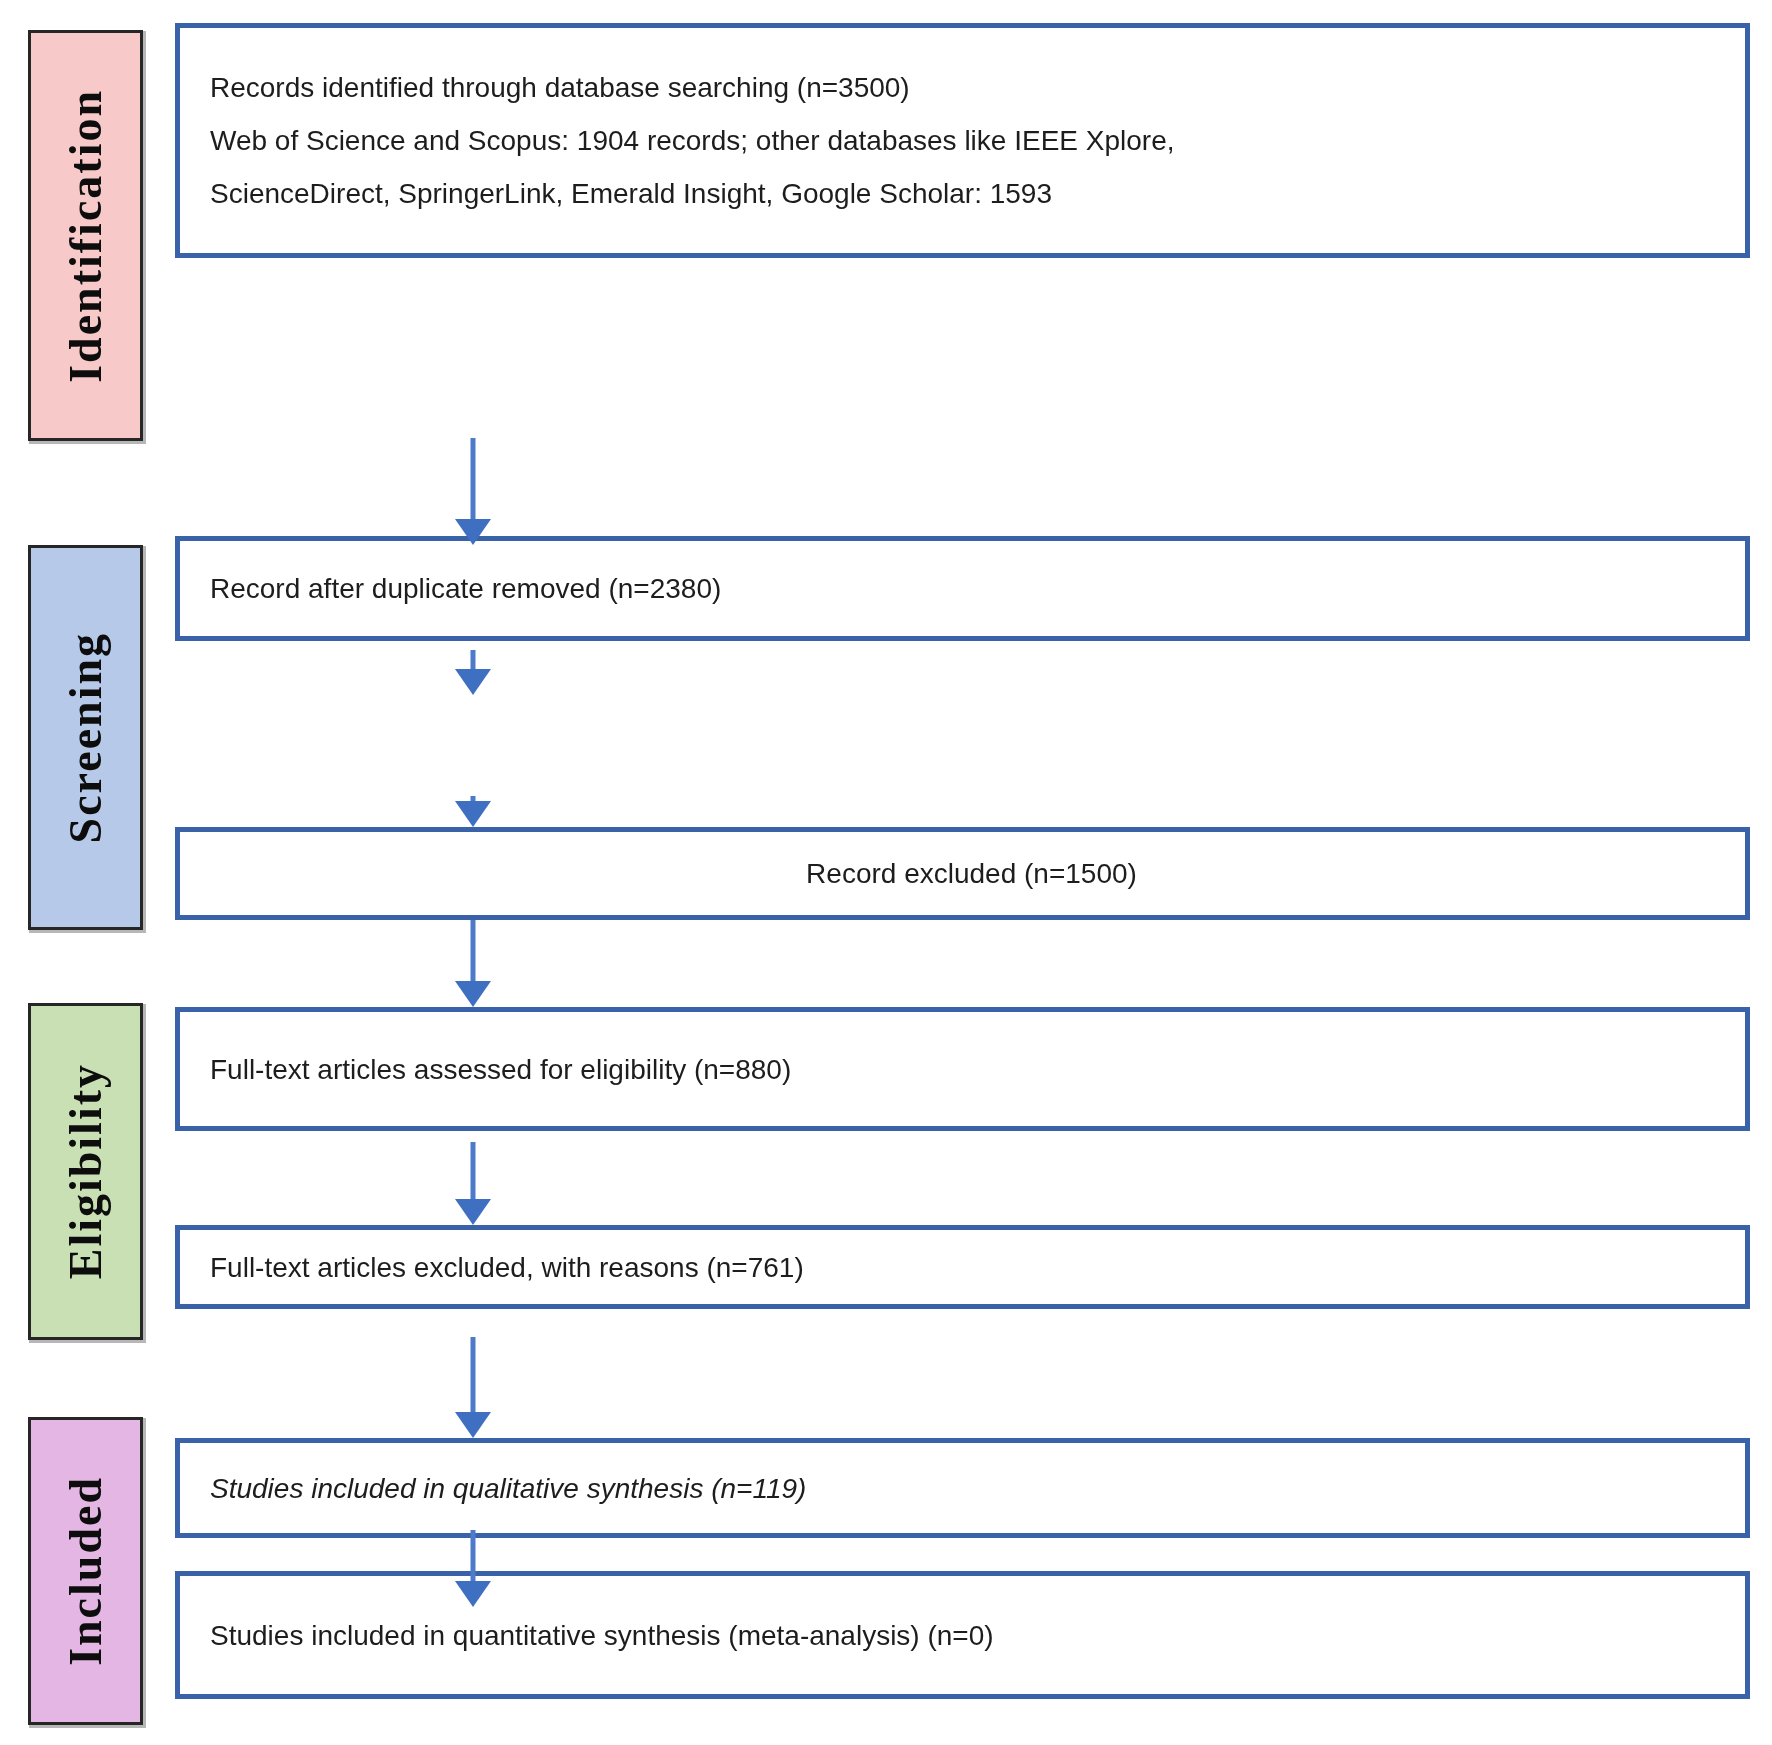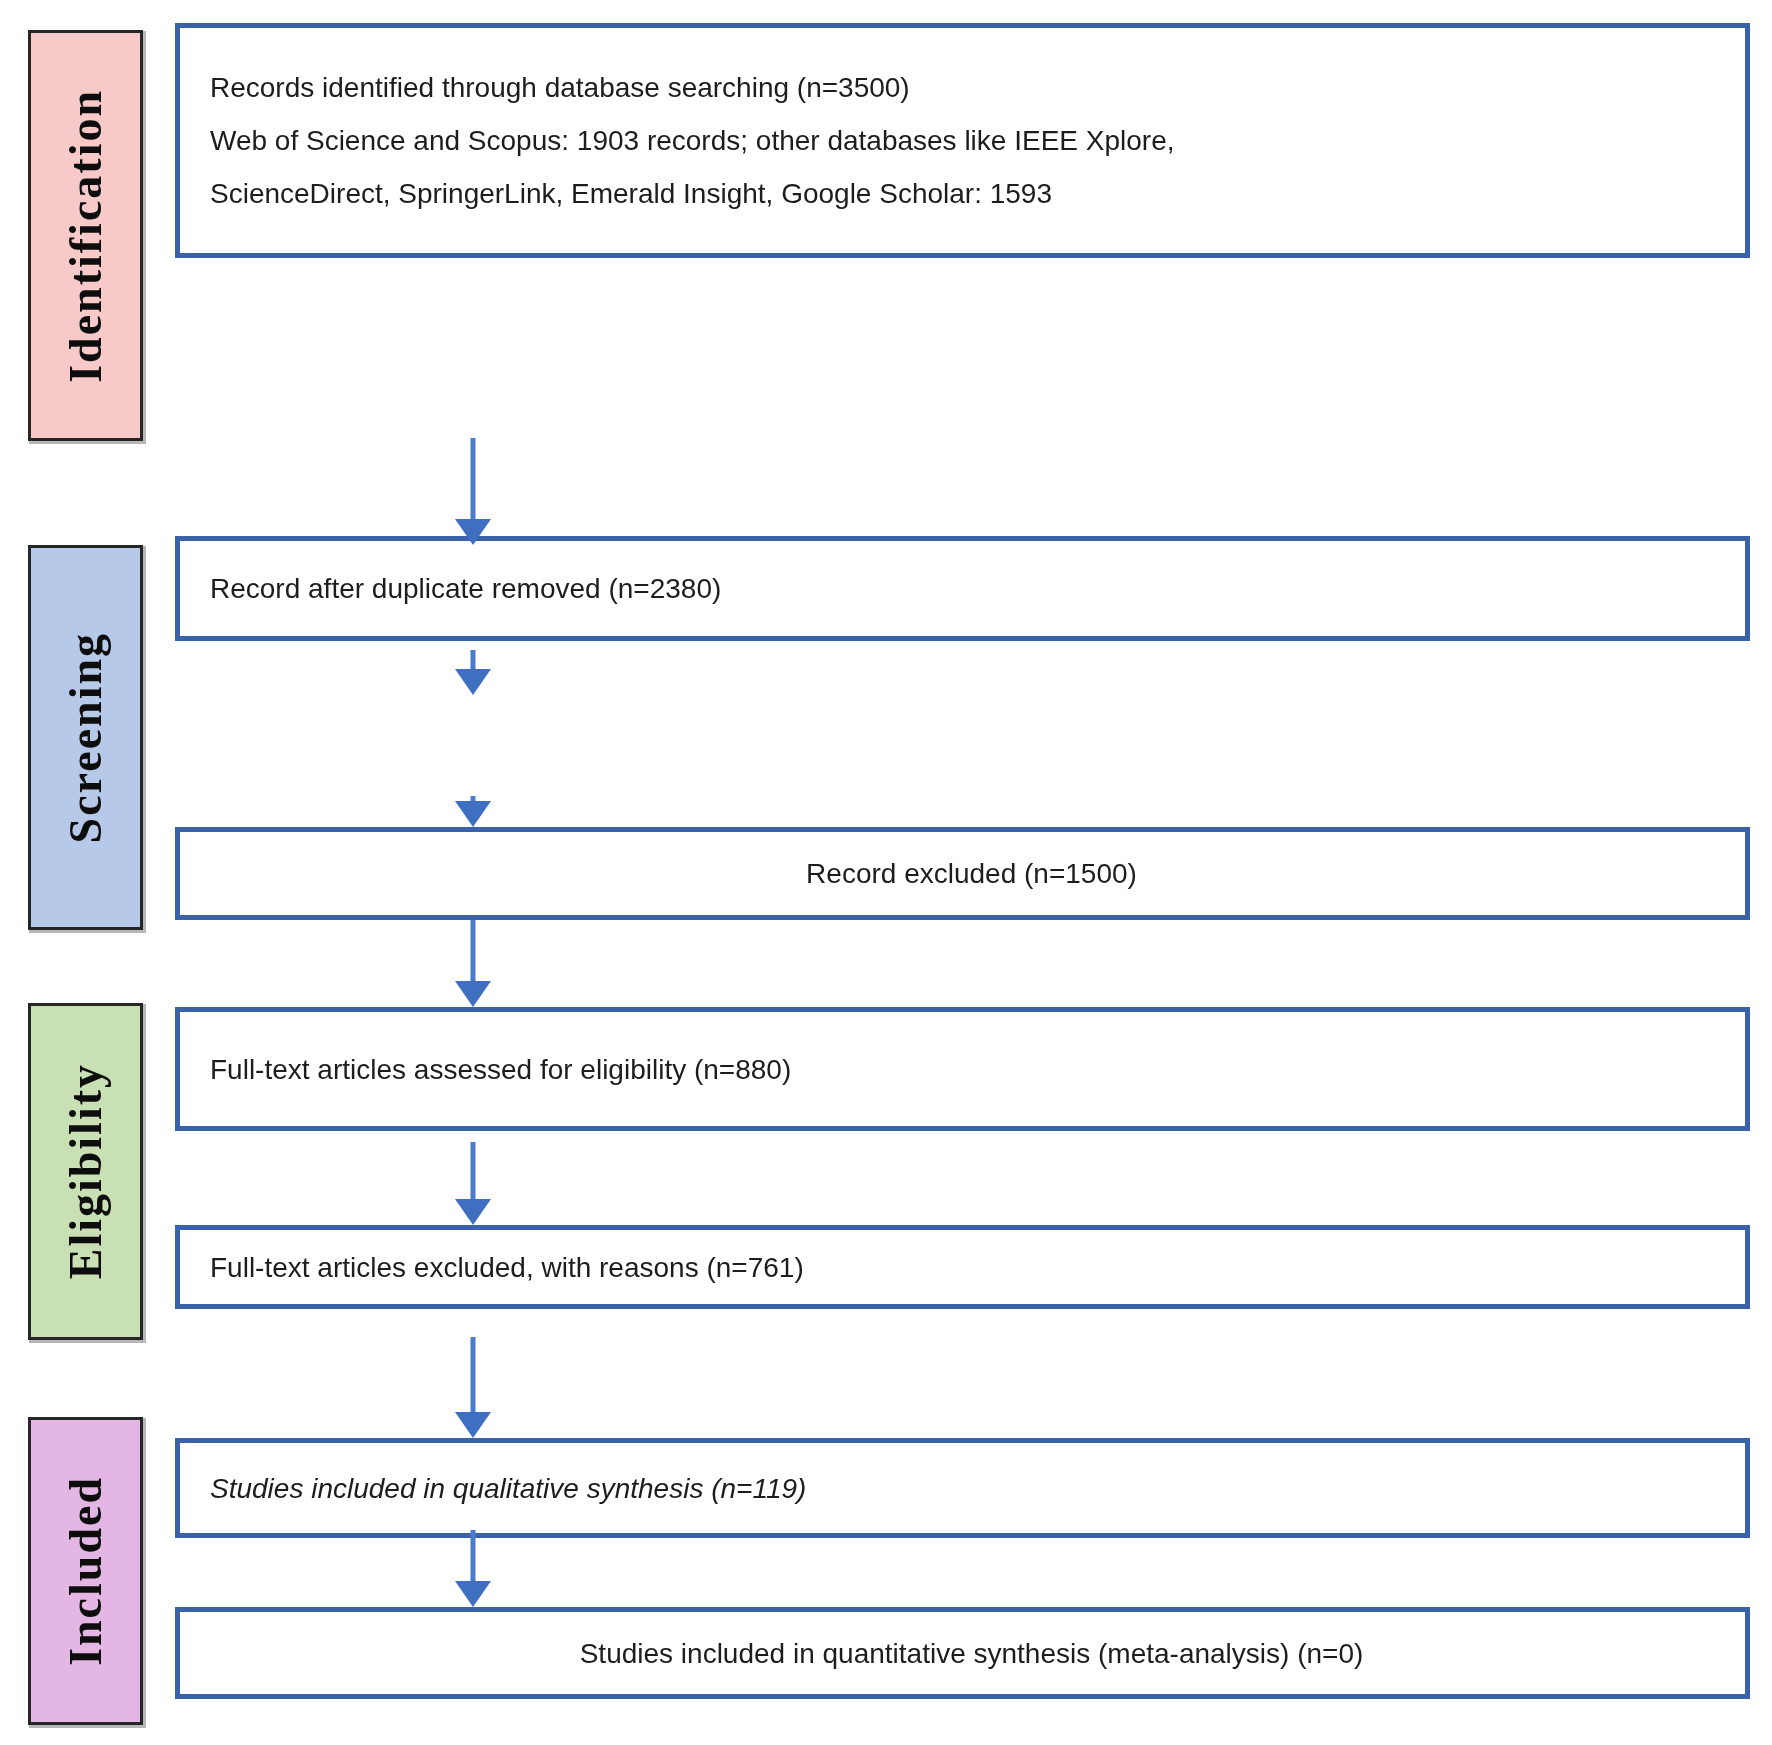--- a/index.html
+++ b/index.html
@@ -91,42 +91,42 @@
   </div>
   <div class="stage" style="top: 1003px; height: 337px; background-color: rgb(201, 224, 180);">
     <span>Eligibility</span>
   </div>
   <div class="stage" style="top: 1417px; height: 308px; background-color: rgb(227, 182, 228);">
     <span>Included</span>
   </div>
 
   <div class="fbox" style="top:23px;height:235px;">
     <div class="line">Records identified through database searching (n=3500)</div>
-    <div class="line">Web of Science and Scopus: 1903 records; other databases like IEEE Xplore,</div>
+    <div class="line">Web of Science and Scopus: 1904 records; other databases like IEEE Xplore,</div>
     <div class="line">ScienceDirect, SpringerLink, Emerald Insight, Google Scholar: 1593</div>
   </div>
 
   <div class="fbox" style="top:536px;height:105px;">
     <div class="line">Record after duplicate removed (n=2380)</div>
   </div>
   <div class="fbox" style="top:827px;height:93px;text-align:center;">
     <div class="line">Record excluded (n=1500)</div>
   </div>
 
   <div class="fbox" style="top:1007px;height:124px;">
     <div class="line">Full-text articles assessed for eligibility (n=880)</div>
   </div>
   <div class="fbox" style="top:1225px;height:84px;">
     <div class="line">Full-text articles excluded, with reasons (n=761)</div>
   </div>
 
   <div class="fbox" style="top:1438px;height:100px;font-style:italic;">
     <div class="line">Studies included in qualitative synthesis (n=119)</div>
   </div>
-  <div class="fbox" style="top:1607px;height:92px;text-align:center;">
+  <div class="fbox" style="top:1571px;height:128px;">
     <div class="line">Studies included in quantitative synthesis (meta-analysis) (n=0)</div>
   </div>
 
   <div class="arrow" style="left:455px;top:438px;height:107px;">
     <div class="shaft" style="height:81px;"></div>
     <div class="head"></div>
   </div>
   <div class="arrow" style="left:455px;top:650px;height:45px;">
     <div class="shaft" style="height:19px;"></div>
     <div class="head"></div>

